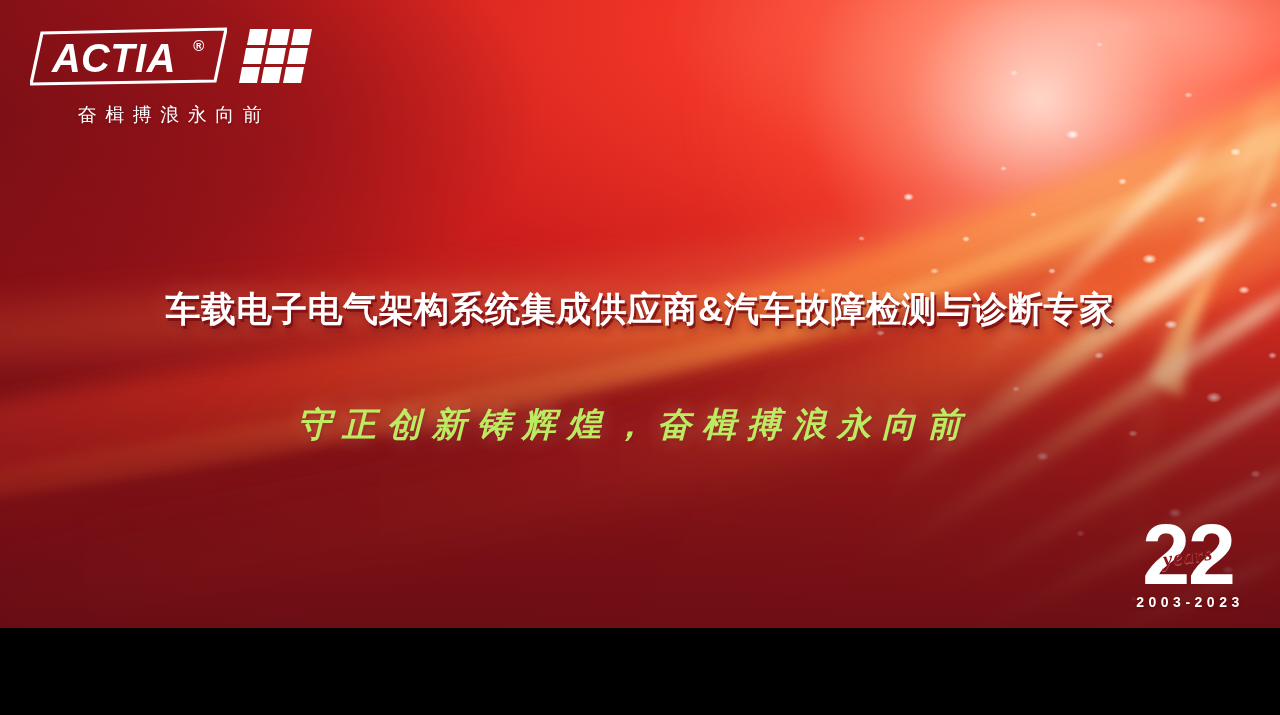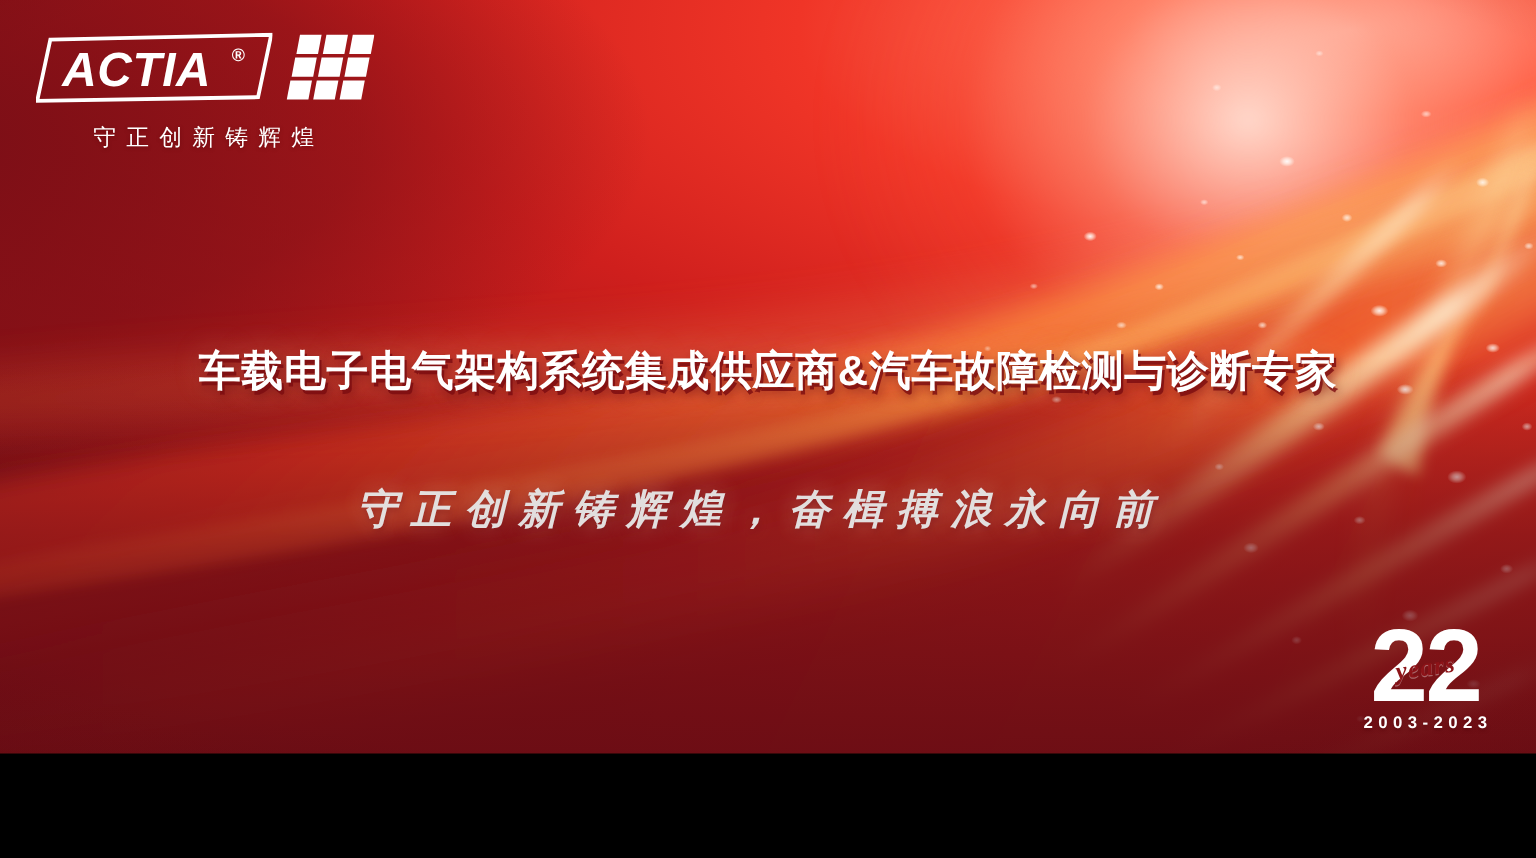--- a/index.html
+++ b/index.html
@@ -132,21 +132,21 @@
       3px 5px 9px rgba(95,6,12,0.60),
       0 0 26px rgba(255,205,170,0.28);
   }
 
   
   .subtitle {
     position: absolute;
     left: 0; right: 11px;
     top: 402px;
     text-align: center;
-    color: #e5e5e5;
+    color: #bef264;
     font-family: "Liberation Serif", "DejaVu Serif", serif;
     font-size: 34px;
     font-weight: 600;
     font-style: italic;
     letter-spacing: 11px;
     white-space: nowrap;
     text-shadow:
       1px 2px 5px rgba(120,15,20,0.55),
       0 0 18px rgba(255,220,190,0.35);
     opacity: 0.97;
@@ -328,21 +328,21 @@
             <polygon points="10,21 28,21 25,37 7,37"></polygon>
             <polygon points="32,21 50,21 47,37 29,37"></polygon>
             <polygon points="54,21 72,21 69,37 51,37"></polygon>
             <polygon points="6,40 24,40 21,56 3,56"></polygon>
             <polygon points="28,40 46,40 43,56 25,56"></polygon>
             <polygon points="50,40 68,40 65,56 47,56"></polygon>
           </g>
         </svg>
       </div>
     </div>
-    <div class="logo-cn">守正创新铸辉煌</div>
+    <div class="logo-cn">奋楫搏浪永向前</div>
   </div>
 
   <div class="headline">车载电子电气架构系统集成供应商&amp;汽车故障检测与诊断专家</div>
 
   <div class="subtitle">守正创新铸辉煌，奋楫搏浪永向前</div>
 
   <div class="badge">
     <div class="badge-num">
       <svg viewBox="0 0 128 74" preserveAspectRatio="xMidYMid meet" aria-hidden="true">
         <text x="64" y="70" text-anchor="middle" font-family="'Liberation Sans','DejaVu Sans',sans-serif" font-size="86" font-weight="700" fill="#ffffff" letter-spacing="-2">22</text>

